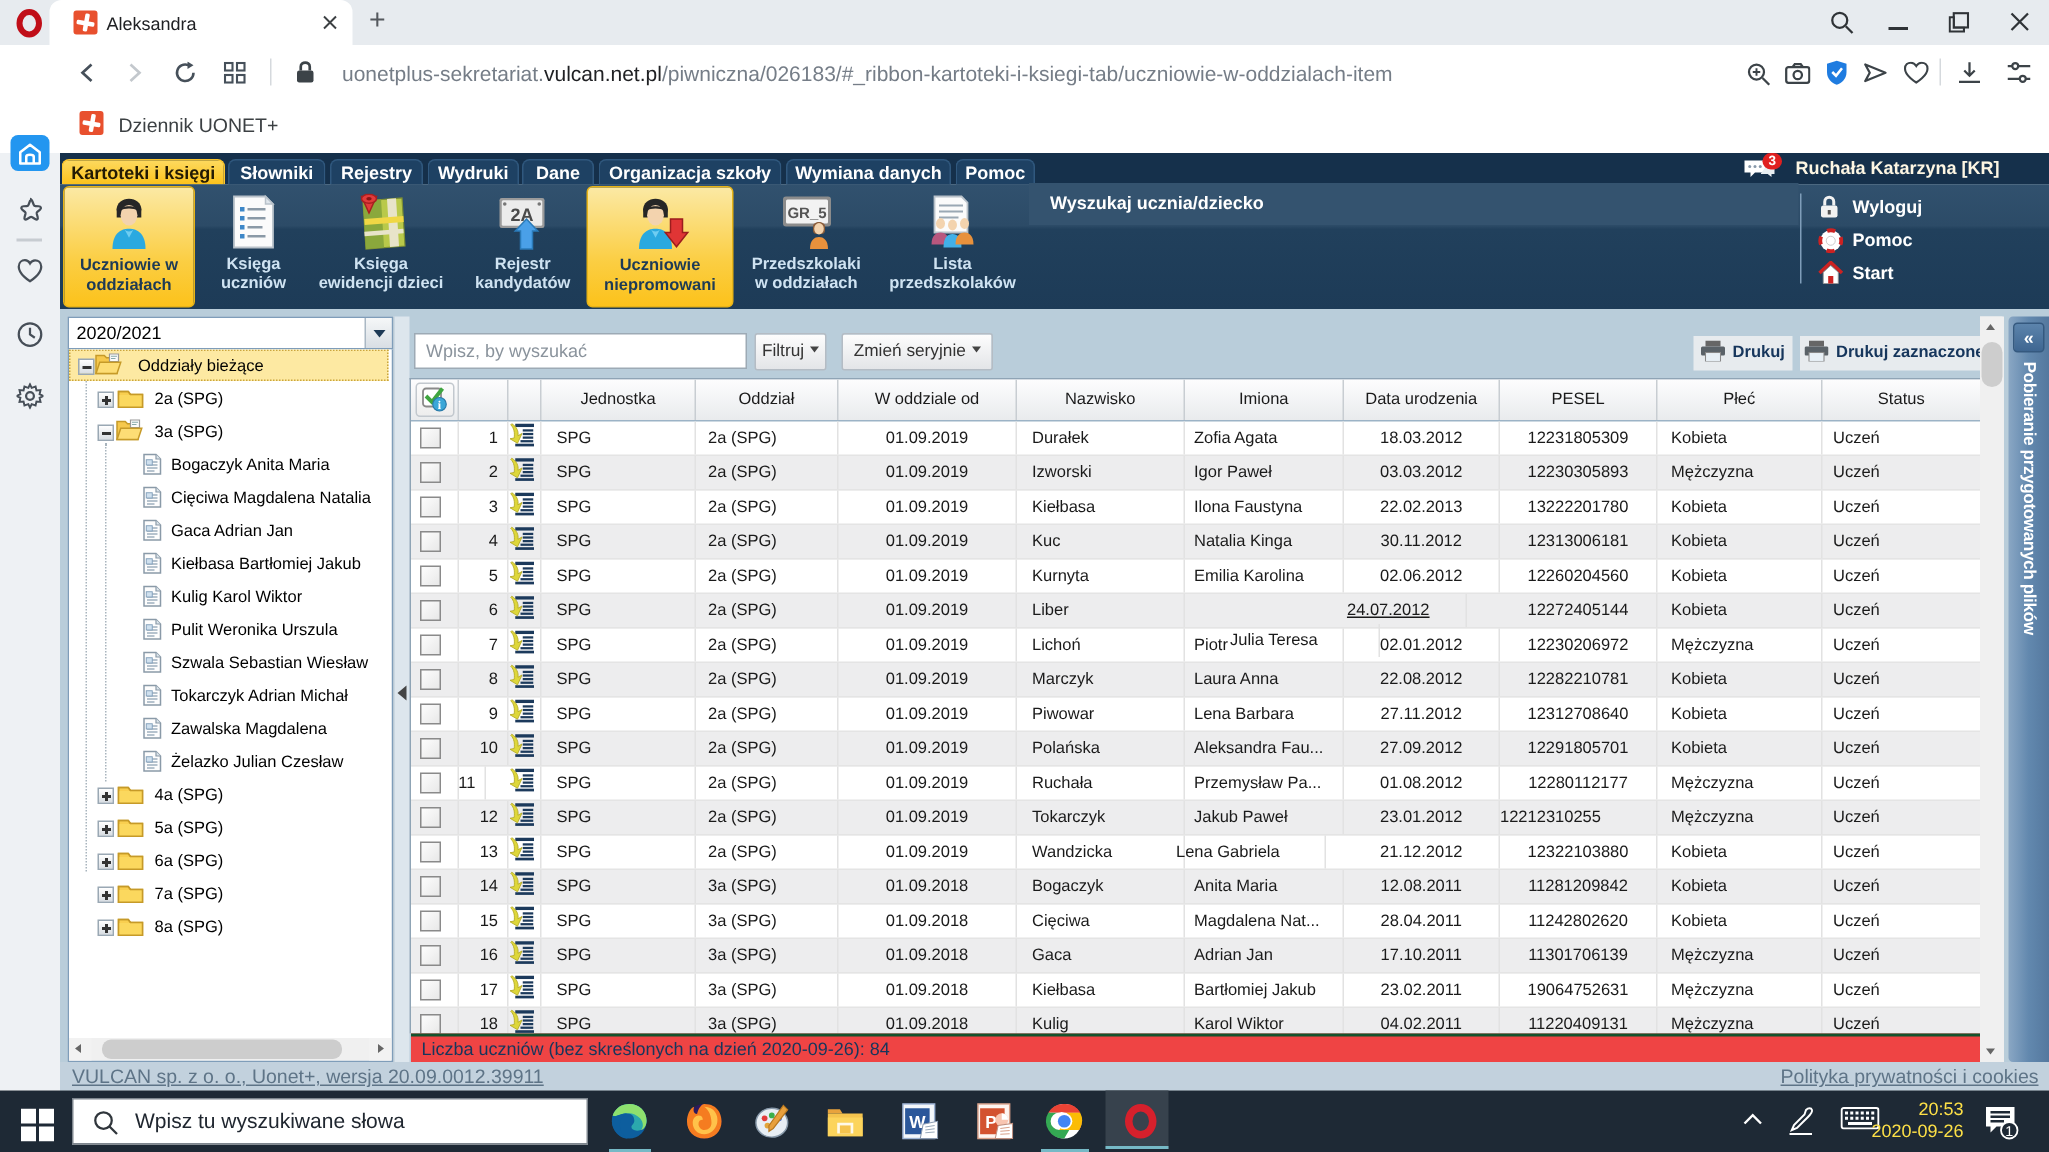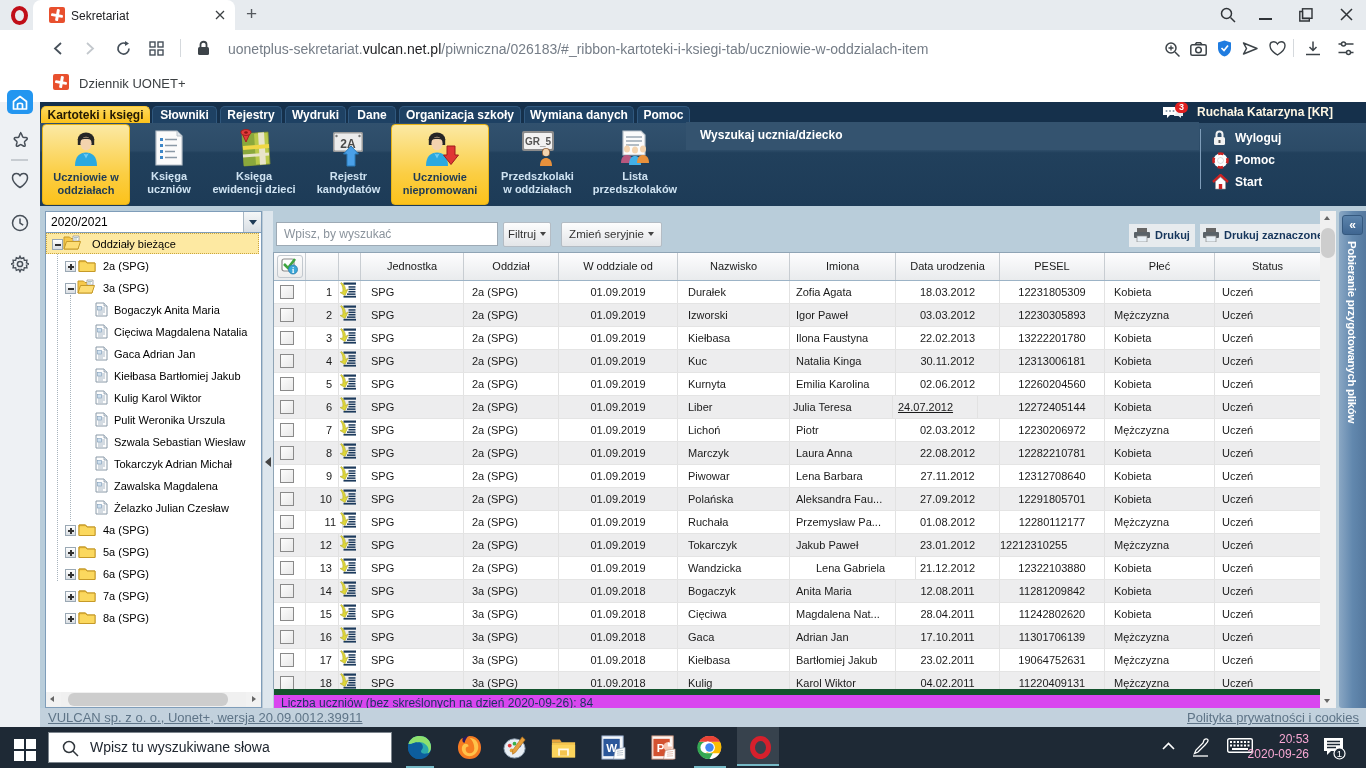--- a/index.html
+++ b/index.html
@@ -72,52 +72,52 @@
 .pbtn svg { vertical-align:-3px; margin-right:5px; }
 
 #grid { left:233px; top:150px; width:1063px; height:437px; background:#fff; border:1px solid #8fa4b5; border-bottom:none; overflow:hidden; }
 #ghead { position:absolute; left:0; top:0; width:1061px; height:28px; background:linear-gradient(#fdfdfe,#e9ebed); border-bottom:1px solid #9cb3c6; }
 .hcell { position:absolute; top:0; height:27px; line-height:27px; text-align:center; font-size:11px; color:#1a1a1a; border-right:1px solid #c8cdd2; }
 #hcb { position:absolute; left:3px; top:2px; width:26px; height:23px; background:linear-gradient(#fcfcfc,#ededed); border:1px solid #c2c8ce; border-radius:3px; }
 .grow { position:absolute; left:0; width:1047px; height:23px; font-size:11px; color:#1a1a1a; border-bottom:1px solid #e4e4e4; }
 .grow.alt { background:#ededee; }
 .gcell { position:absolute; top:0; height:22px; line-height:22px; overflow:hidden; white-space:nowrap; border-right:1px solid #e2e2e2; }
 .rowcb { position:absolute; left:6px; top:4px; width:14px; height:14px; background:linear-gradient(135deg,#fdfdfd,#e8e8e8); border:1px solid #8a8a8a; }
-#countbar { left:234px; top:587px; width:1046px; height:19px; background:#d946ef; border-top:6px solid #14532d; color:#16365c; font-size:12px; line-height:16px; padding-left:7px; }
+#countbar { left:234px; top:587px; width:1046px; height:19px; background:#ef4444; border-top:2px solid #14532d; color:#16365c; font-size:12px; line-height:16px; padding-left:7px; }
 
 #vscroll { left:1280px; top:109px; width:16px; height:497px; background:#f0f0f0; }
 #vthumb { position:absolute; left:1px; top:17px; width:14px; height:30px; background:#cdcdcd; border-radius:7px; }
 #bluebar { left:1299px; top:109px; width:27px; height:497px; background:linear-gradient(90deg,#8aa7c4,#6288ae 50%,#54789e); border-radius:3px 0 0 3px; }
 #bluebtn { position:absolute; left:3px; top:4px; width:21px; height:20px; background:linear-gradient(#5c84ac,#3f6691); border:1px solid #35597f; border-radius:3px; color:#fff; font-size:12px; font-weight:bold; text-align:center; line-height:18px; }
 #bluetext { position:absolute; left:7px; top:30px; color:#fff; font-size:11.5px; font-weight:bold; writing-mode:vertical-rl; white-space:nowrap; letter-spacing:-0.3px; }
 
 #pagefooter { left:0; top:606px; width:1326px; height:19px; background:#c2d1dd; font-size:13px; color:#5e7487; }
 #pagefooter span { text-decoration:underline; }
 
 
 #taskbar { left:0; top:727px; width:1366px; height:41px; background:#1e2935; }
 #tsearch { left:48px; top:5px; width:344px; height:31px; background:#fff; border:1px solid #7e868e; color:#202730; font-size:14px; line-height:29px; }
 .tico { position:absolute; top:8px; width:25px; height:25px; }
 #opera-tile { left:737px; top:0px; width:42px; height:39px; background:#37424d; border-bottom:2px solid #76b9c6; }
 .underl { position:absolute; top:39px; height:2px; background:#76b9c6; }
-#tray { position:absolute; right:57px; top:5px; text-align:right; color:#f9a8d4; font-size:12px; line-height:15px; }
+#tray { position:absolute; right:57px; top:5px; text-align:right; color:#fde047; font-size:12px; line-height:15px; }
 .trayic { position:absolute; color:#fff; }
 </style>
 </head>
 <body>
 <div id="screen">
 
   <div id="tabbar" class="abs"></div>
   <div id="opera-logo" class="abs"></div>
   <div id="tab" class="abs"></div>
   <div class="favic abs" style="left:49px;top:7px;">
       <i></i>
       <b></b>
     </div>
-  <div id="tab-title" class="abs">Sekretariat</div>
+  <div id="tab-title" class="abs">Aleksandra</div>
   <svg class="abs" style="left:215px;top:10px;" width="10" height="10" viewBox="0 0 10 10">
       <path d="M1 1 L9 9 M9 1 L1 9" stroke="#3c4043" stroke-width="1.3"></path>
     </svg>
   <div id="newtab" class="abs">+</div>
   <svg class="abs" style="left:1220px;top:7px;" width="16" height="16" viewBox="0 0 16 16">
       <circle cx="6.5" cy="6.5" r="5" fill="none" stroke="#2f3337" stroke-width="1.5"></circle>
       <path d="M10.5 10.5 L15 15" stroke="#2f3337" stroke-width="1.5"></path>
     </svg>
   <div class="abs" style="left:1259px;top:18px;width:13px;height:1.6px;background:#2f3337;"></div>
   <svg class="abs" style="left:1299px;top:8px;" width="14" height="14" viewBox="0 0 14 14">
@@ -681,21 +681,21 @@
               <rect x="9.5" y="7.6" width="7" height="1.5" fill="#1c3a5c"></rect>
               <rect x="9.5" y="10" width="7" height="1.5" fill="#1c3a5c"></rect>
               <rect x="8" y="12.4" width="8.5" height="1.5" fill="#1c3a5c"></rect>
               <rect x="4.5" y="14.8" width="12.5" height="1.8" fill="#1c3a5c"></rect>
               <path d="M2.2 1.5 C5.5 3.5 6.8 6.5 6.3 9.5 L9 8 L6 14.5 L1 11.5 L3.8 11 C4.2 7.5 3.8 4.5 1.5 2.2 Z" fill="#ded73a" stroke="#b5ab28" stroke-width="0.6"></path>
             </svg></div>
 <div class="gcell" style="left:87px;width:103px;padding-left:10px;">SPG</div>
 <div class="gcell" style="left:190px;width:95px;padding-left:8px;">2a (SPG)</div>
 <div class="gcell" style="left:285px;width:119px;text-align:center;">01.09.2019</div>
 <div class="gcell" style="left:404px;width:112px;padding-left:10px;">Liber</div>
-<div class="gcell" style="left:513px;width:106px;padding-left:6px;">Julia Teresa</div>
+<div class="gcell" style="left:540px;width:106px;padding-left:6px;margin-top:20px;">Julia Teresa</div>
 <div class="gcell" style="left:600px;width:104px;text-align:center;text-decoration:underline;">24.07.2012</div>
 <div class="gcell" style="left:726px;width:105px;text-align:center;">12272405144</div>
 <div class="gcell" style="left:831px;width:110px;padding-left:9px;">Kobieta</div>
 <div class="gcell" style="left:941px;width:106px;padding-left:7px;border-right:none;">Uczeń</div>
 </div>
 <div class="grow" style="top:166px;">
 <div class="gcell" style="left:0;width:32px;">
             <span class="rowcb"></span>
           </div>
 <div class="gcell" style="left:32px;width:33px;text-align:right;padding-right:6px;">7</div>
@@ -706,21 +706,21 @@
               <rect x="9.5" y="10" width="7" height="1.5" fill="#1c3a5c"></rect>
               <rect x="8" y="12.4" width="8.5" height="1.5" fill="#1c3a5c"></rect>
               <rect x="4.5" y="14.8" width="12.5" height="1.8" fill="#1c3a5c"></rect>
               <path d="M2.2 1.5 C5.5 3.5 6.8 6.5 6.3 9.5 L9 8 L6 14.5 L1 11.5 L3.8 11 C4.2 7.5 3.8 4.5 1.5 2.2 Z" fill="#ded73a" stroke="#b5ab28" stroke-width="0.6"></path>
             </svg></div>
 <div class="gcell" style="left:87px;width:103px;padding-left:10px;">SPG</div>
 <div class="gcell" style="left:190px;width:95px;padding-left:8px;">2a (SPG)</div>
 <div class="gcell" style="left:285px;width:119px;text-align:center;">01.09.2019</div>
 <div class="gcell" style="left:404px;width:112px;padding-left:10px;">Lichoń</div>
 <div class="gcell" style="left:516px;width:106px;padding-left:6px;">Piotr</div>
-<div class="gcell" style="left:622px;width:104px;text-align:center;">02.03.2012</div>
+<div class="gcell" style="left:622px;width:104px;text-align:center;">02.01.2012</div>
 <div class="gcell" style="left:726px;width:105px;text-align:center;">12230206972</div>
 <div class="gcell" style="left:831px;width:110px;padding-left:9px;">Mężczyzna</div>
 <div class="gcell" style="left:941px;width:106px;padding-left:7px;border-right:none;">Uczeń</div>
 </div>
 <div class="grow alt" style="top:189px;">
 <div class="gcell" style="left:0;width:32px;">
             <span class="rowcb"></span>
           </div>
 <div class="gcell" style="left:32px;width:33px;text-align:right;padding-right:6px;">8</div>
 <div class="gcell" style="left:65px;width:22px;"><svg width="18" height="17" viewBox="0 0 18 17">
@@ -787,21 +787,21 @@
 <div class="gcell" style="left:516px;width:106px;padding-left:6px;">Aleksandra Fau...</div>
 <div class="gcell" style="left:622px;width:104px;text-align:center;">27.09.2012</div>
 <div class="gcell" style="left:726px;width:105px;text-align:center;">12291805701</div>
 <div class="gcell" style="left:831px;width:110px;padding-left:9px;">Kobieta</div>
 <div class="gcell" style="left:941px;width:106px;padding-left:7px;border-right:none;">Uczeń</div>
 </div>
 <div class="grow" style="top:258px;">
 <div class="gcell" style="left:0;width:32px;">
             <span class="rowcb"></span>
           </div>
-<div class="gcell" style="left:36px;width:33px;text-align:right;padding-right:6px;">11</div>
+<div class="gcell" style="left:17px;width:33px;text-align:right;padding-right:6px;">11</div>
 <div class="gcell" style="left:65px;width:22px;"><svg width="18" height="17" viewBox="0 0 18 17">
               <rect x="4.5" y="1.5" width="12.5" height="2.2" fill="#1c3a5c"></rect>
               <rect x="9.5" y="5.2" width="7" height="1.5" fill="#1c3a5c"></rect>
               <rect x="9.5" y="7.6" width="7" height="1.5" fill="#1c3a5c"></rect>
               <rect x="9.5" y="10" width="7" height="1.5" fill="#1c3a5c"></rect>
               <rect x="8" y="12.4" width="8.5" height="1.5" fill="#1c3a5c"></rect>
               <rect x="4.5" y="14.8" width="12.5" height="1.8" fill="#1c3a5c"></rect>
               <path d="M2.2 1.5 C5.5 3.5 6.8 6.5 6.3 9.5 L9 8 L6 14.5 L1 11.5 L3.8 11 C4.2 7.5 3.8 4.5 1.5 2.2 Z" fill="#ded73a" stroke="#b5ab28" stroke-width="0.6"></path>
             </svg></div>
 <div class="gcell" style="left:87px;width:103px;padding-left:10px;">SPG</div>
@@ -849,21 +849,21 @@
               <rect x="9.5" y="7.6" width="7" height="1.5" fill="#1c3a5c"></rect>
               <rect x="9.5" y="10" width="7" height="1.5" fill="#1c3a5c"></rect>
               <rect x="8" y="12.4" width="8.5" height="1.5" fill="#1c3a5c"></rect>
               <rect x="4.5" y="14.8" width="12.5" height="1.8" fill="#1c3a5c"></rect>
               <path d="M2.2 1.5 C5.5 3.5 6.8 6.5 6.3 9.5 L9 8 L6 14.5 L1 11.5 L3.8 11 C4.2 7.5 3.8 4.5 1.5 2.2 Z" fill="#ded73a" stroke="#b5ab28" stroke-width="0.6"></path>
             </svg></div>
 <div class="gcell" style="left:87px;width:103px;padding-left:10px;">SPG</div>
 <div class="gcell" style="left:190px;width:95px;padding-left:8px;">2a (SPG)</div>
 <div class="gcell" style="left:285px;width:119px;text-align:center;">01.09.2019</div>
 <div class="gcell" style="left:404px;width:112px;padding-left:10px;">Wandzicka</div>
-<div class="gcell" style="left:536px;width:106px;padding-left:6px;">Lena Gabriela</div>
+<div class="gcell" style="left:504px;width:106px;padding-left:6px;">Lena Gabriela</div>
 <div class="gcell" style="left:622px;width:104px;text-align:center;">21.12.2012</div>
 <div class="gcell" style="left:726px;width:105px;text-align:center;">12322103880</div>
 <div class="gcell" style="left:831px;width:110px;padding-left:9px;">Kobieta</div>
 <div class="gcell" style="left:941px;width:106px;padding-left:7px;border-right:none;">Uczeń</div>
 </div>
 <div class="grow alt" style="top:327px;">
 <div class="gcell" style="left:0;width:32px;">
             <span class="rowcb"></span>
           </div>
 <div class="gcell" style="left:32px;width:33px;text-align:right;padding-right:6px;">14</div>

